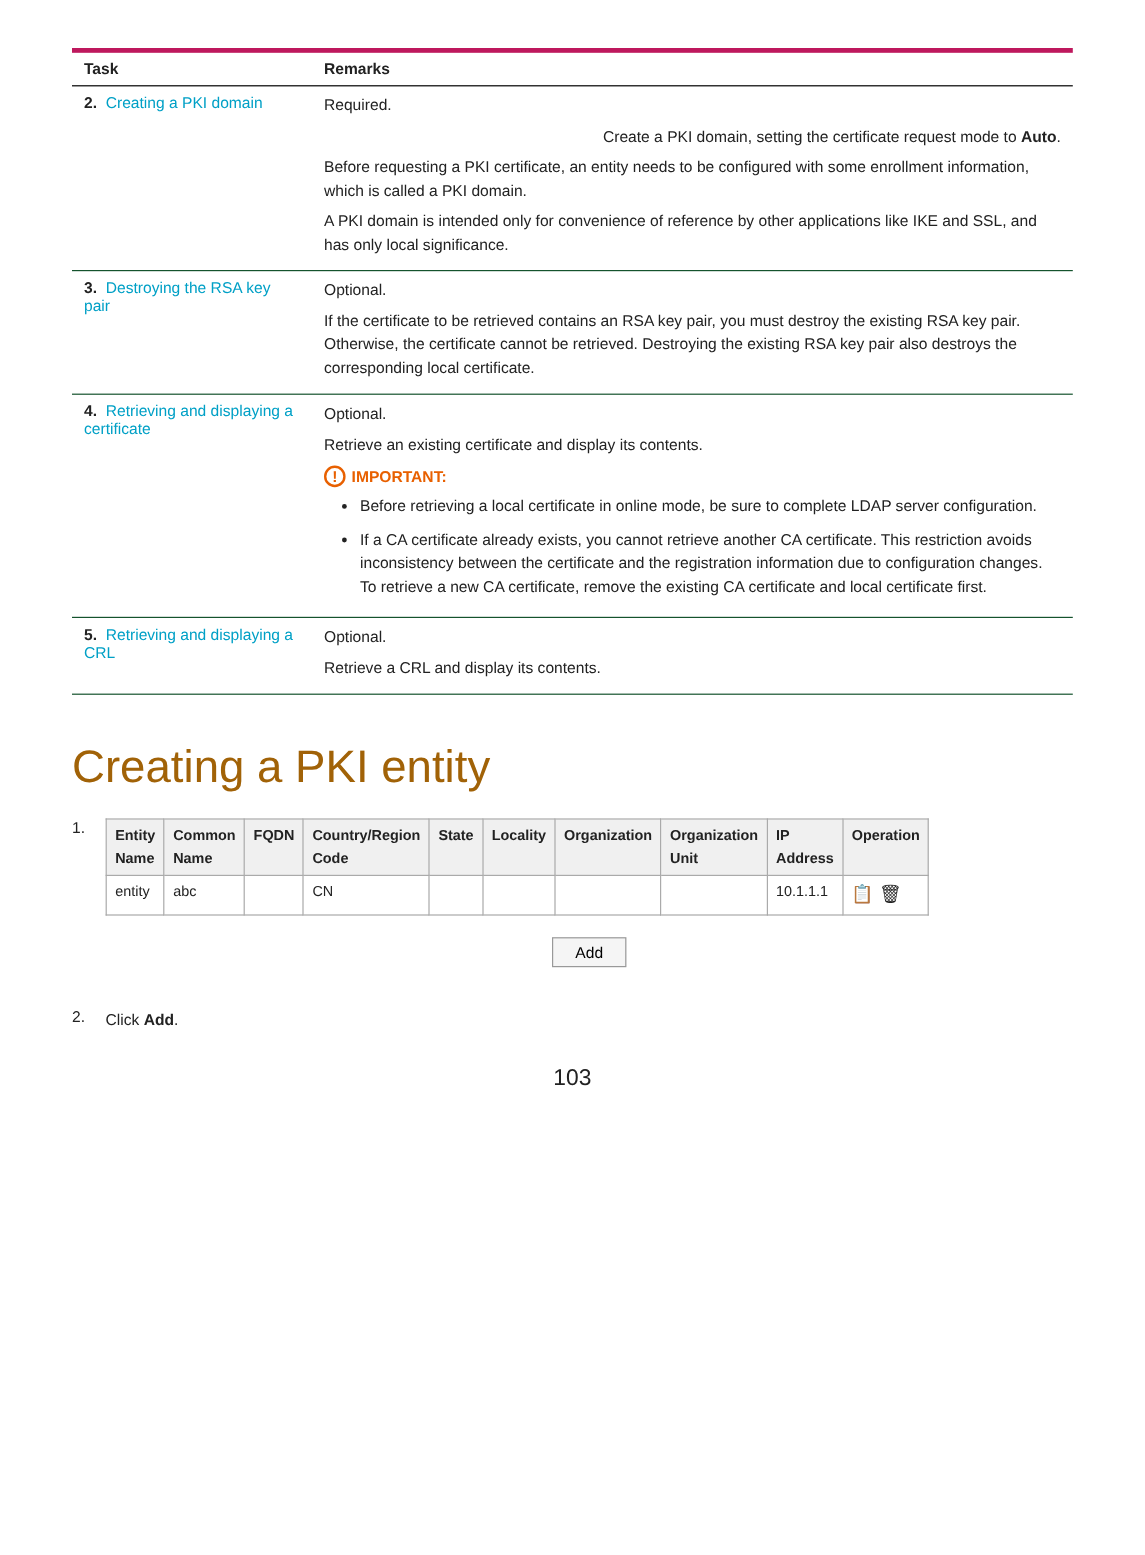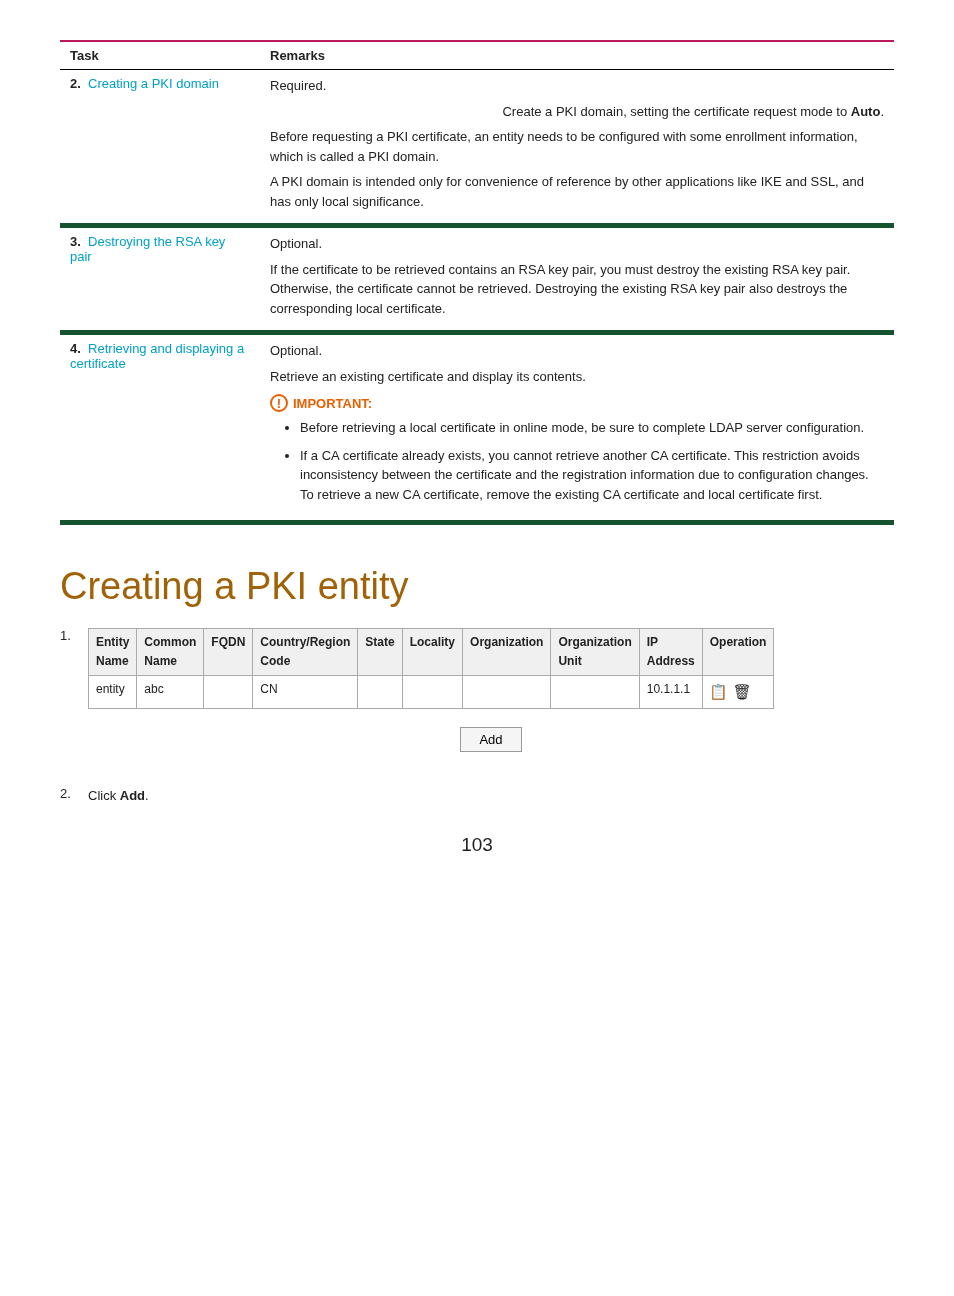--- a/index.html
+++ b/index.html
@@ -18,27 +18,27 @@
       width: 100%;
       border-collapse: collapse;
       margin-bottom: 40px;
       font-size: 13px;
     }
     .main-table th {
       background: #fff;
       font-weight: bold;
       text-align: left;
       padding: 6px 10px;
-      border-top: 2px solid #be185d;
+      border-top: 4px solid #be185d;
       border-bottom: 1.5px solid #000;
     }
     .main-table td {
       padding: 6px 10px;
       vertical-align: top;
-      border-bottom: 5px solid #14532d;
+      border-bottom: 1px solid #14532d;
     }
     .main-table .task-num {
       font-weight: bold;
       color: #222;
       white-space: nowrap;
     }
     .main-table .task-link {
       color: #00a0c6;
       text-decoration: none;
     }
@@ -200,20 +200,27 @@
           <div class="important-box">
             <div class="important-label">
               <span class="important-icon">!</span>
               <span>IMPORTANT:</span>
             </div>
             <ul class="step-list">
               <li>Before retrieving a local certificate in online mode, be sure to complete LDAP server configuration.</li>
               <li>If a CA certificate already exists, you cannot retrieve another CA certificate. This restriction avoids inconsistency between the certificate and the registration information due to configuration changes. To retrieve a new CA certificate, remove the existing CA certificate and local certificate first.</li>
             </ul>
           </div>
+        </td>
+      </tr>
+      <tr>
+        <td class="task-cell"><span class="task-num">5.</span>&nbsp;&nbsp;<a class="task-link" href="#">Retrieving and displaying a CRL</a></td>
+        <td class="remarks-cell">
+          <p style="margin-bottom: 6px; line-height: 1.5;">Optional.</p>
+          <p style="margin-bottom: 6px; line-height: 1.5;">Retrieve a CRL and display its contents.</p>
         </td>
       </tr>
     </tbody>
 </table>
 
 <h1 class="section-title">Creating a PKI entity</h1>
 
 <div id="steps-container">
     <div class="numbered-step">
       <div class="num">1.</div>

